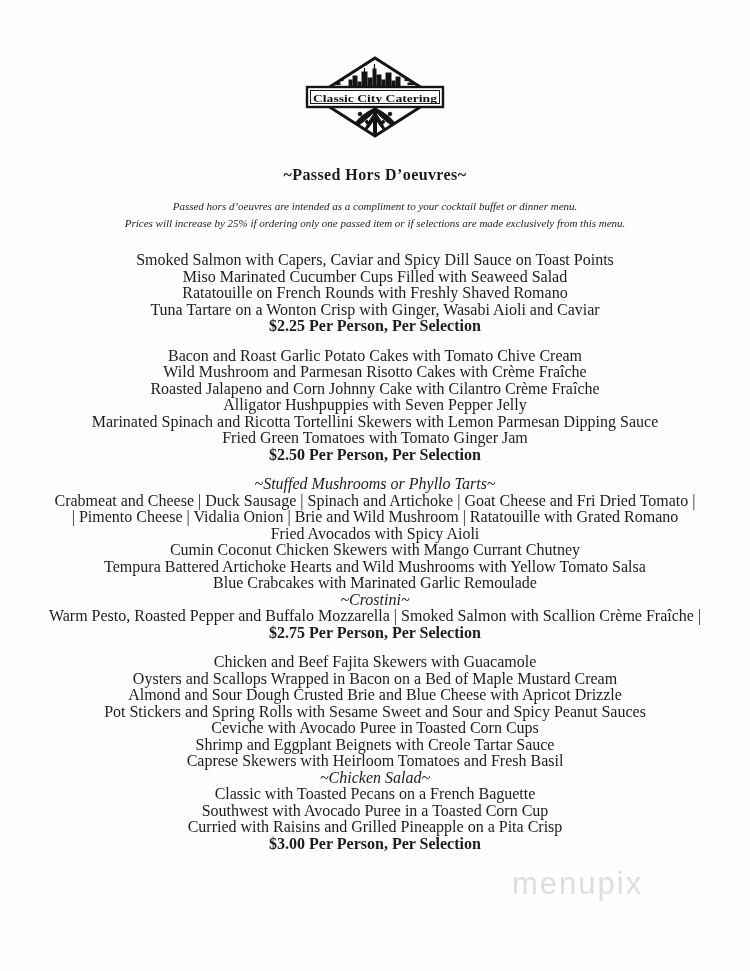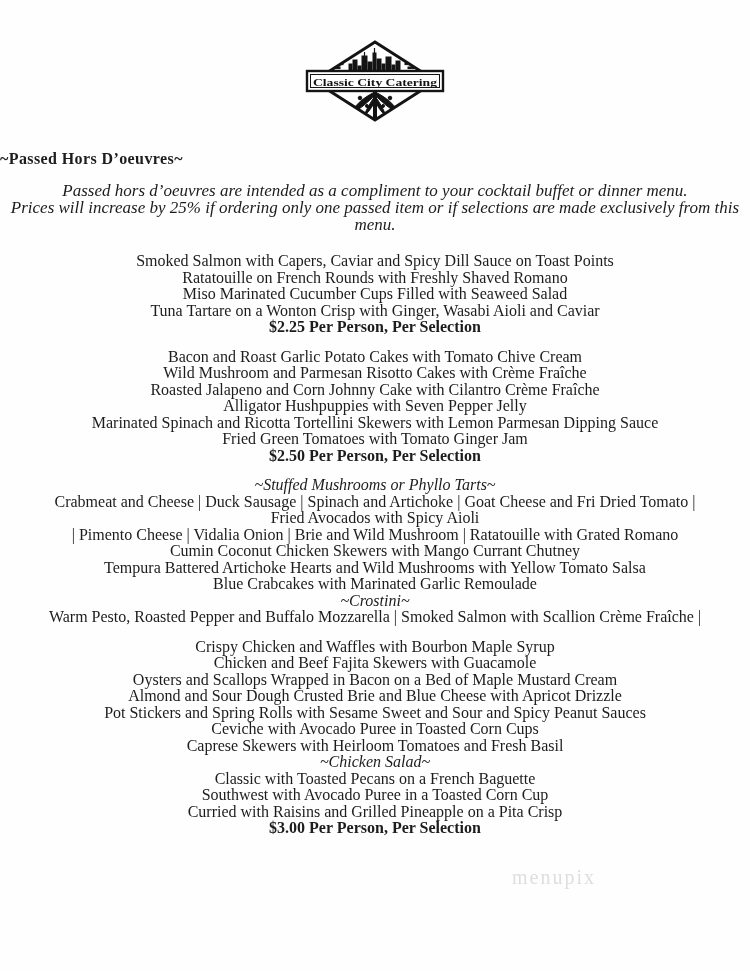--- a/index.html
+++ b/index.html
@@ -10,52 +10,53 @@
   .page {
     width: 750px;
     height: 971px;
     background: #fffefe;
     position: relative;
     overflow: hidden;
     font-family: "Liberation Serif", serif;
     color: var(--text-color, #1c1c1c);
   }
   .logo-wrap {
-    padding-top: 40px;
+    padding-top: 56px;
     text-align: center;
   }
   .page-title {
     margin: 24px 0 0 0;
     font-size: 16px;
     font-weight: 700;
+    text-align: center;
     letter-spacing: 0.4px;
   }
   .intro {
     margin-top: 14px;
     font-style: italic;
-    font-size: 17px;
+    font-size: 11px;
     line-height: 17px;
     text-align: center;
   }
   .sections {
     margin-top: 20px;
     font-size: 16px;
     line-height: 16.5px;
     text-align: center;
   }
   .menu-section { margin-bottom: 13px; }
   .line { white-space: nowrap; }
   .line.price { font-weight: 700; }
   .line.subheading { font-style: italic; }
   .watermark {
     position: absolute;
     left: 512px;
     top: 866px;
-    font-family: Liberation Serif, serif;
-    font-size: 20px;
+    font-family: Liberation Sans, sans-serif;
+    font-size: 31px;
     font-weight: 400;
     color: var(--watermark-color, #dedede);
     letter-spacing: 2px;
     user-select: none;
   }
   .logo-svg text {
     font-family: "Liberation Serif", serif;
     font-weight: 700;
   }
 </style>
@@ -114,52 +115,53 @@
   <h1 class="page-title">~Passed Hors D’oeuvres~</h1>
 
   <div class="intro">
     <div class="intro-line">Passed hors d’oeuvres are intended as a compliment to your cocktail buffet or dinner menu.</div>
     <div class="intro-line">Prices will increase by 25% if ordering only one passed item or if selections are made exclusively from this menu.</div>
   </div>
 
   <div class="sections">
       <div class="menu-section">
         <div class="line item">Smoked Salmon with Capers, Caviar and Spicy Dill Sauce on Toast Points</div>
+        <div class="line item">Miso Marinated Cucumber Cups Filled with Seaweed Salad</div>
         <div class="line item">Ratatouille on French Rounds with Freshly Shaved Romano</div>
-        <div class="line item">Miso Marinated Cucumber Cups Filled with Seaweed Salad</div>
         <div class="line item">Tuna Tartare on a Wonton Crisp with Ginger, Wasabi Aioli and Caviar</div>
         <div class="line price">$2.25 Per Person, Per Selection</div>
       </div>
       <div class="menu-section">
         <div class="line item">Bacon and Roast Garlic Potato Cakes with Tomato Chive Cream</div>
         <div class="line item">Wild Mushroom and Parmesan Risotto Cakes with Crème Fraîche</div>
         <div class="line item">Roasted Jalapeno and Corn Johnny Cake with Cilantro Crème Fraîche</div>
         <div class="line item">Alligator Hushpuppies with Seven Pepper Jelly</div>
         <div class="line item">Marinated Spinach and Ricotta Tortellini Skewers with Lemon Parmesan Dipping Sauce</div>
         <div class="line item">Fried Green Tomatoes with Tomato Ginger Jam</div>
         <div class="line price">$2.50 Per Person, Per Selection</div>
       </div>
       <div class="menu-section">
         <div class="line subheading">~Stuffed Mushrooms or Phyllo Tarts~</div>
         <div class="line item">Crabmeat and Cheese | Duck Sausage | Spinach and Artichoke | Goat Cheese and Fri Dried Tomato |</div>
+        <div class="line item">| Pimento Cheese | Vidalia Onion | Brie and Wild Mushroom | Ratatouille with Grated Romano</div>
         <div class="line item">Fried Avocados with Spicy Aioli</div>
-        <div class="line item">| Pimento Cheese | Vidalia Onion | Brie and Wild Mushroom | Ratatouille with Grated Romano</div>
         <div class="line item">Cumin Coconut Chicken Skewers with Mango Currant Chutney</div>
         <div class="line item">Tempura Battered Artichoke Hearts and Wild Mushrooms with Yellow Tomato Salsa</div>
         <div class="line item">Blue Crabcakes with Marinated Garlic Remoulade</div>
         <div class="line subheading">~Crostini~</div>
         <div class="line item">Warm Pesto, Roasted Pepper and Buffalo Mozzarella | Smoked Salmon with Scallion Crème Fraîche |</div>
+        <div class="line price">$2.75 Per Person, Per Selection</div>
       </div>
       <div class="menu-section">
-        <div class="line item">Crispy Chicken and Waffles with Bourbon Maple Syrup</div>
         <div class="line item">Chicken and Beef Fajita Skewers with Guacamole</div>
         <div class="line item">Oysters and Scallops Wrapped in Bacon on a Bed of Maple Mustard Cream</div>
         <div class="line item">Almond and Sour Dough Crusted Brie and Blue Cheese with Apricot Drizzle</div>
         <div class="line item">Pot Stickers and Spring Rolls with Sesame Sweet and Sour and Spicy Peanut Sauces</div>
         <div class="line item">Ceviche with Avocado Puree in Toasted Corn Cups</div>
+        <div class="line item">Shrimp and Eggplant Beignets with Creole Tartar Sauce</div>
         <div class="line item">Caprese Skewers with Heirloom Tomatoes and Fresh Basil</div>
         <div class="line subheading">~Chicken Salad~</div>
         <div class="line item">Classic with Toasted Pecans on a French Baguette</div>
         <div class="line item">Southwest with Avocado Puree in a Toasted Corn Cup</div>
         <div class="line item">Curried with Raisins and Grilled Pineapple on a Pita Crisp</div>
         <div class="line price">$3.00 Per Person, Per Selection</div>
       </div>
     </div>
 
   <div class="watermark">menupix</div>

